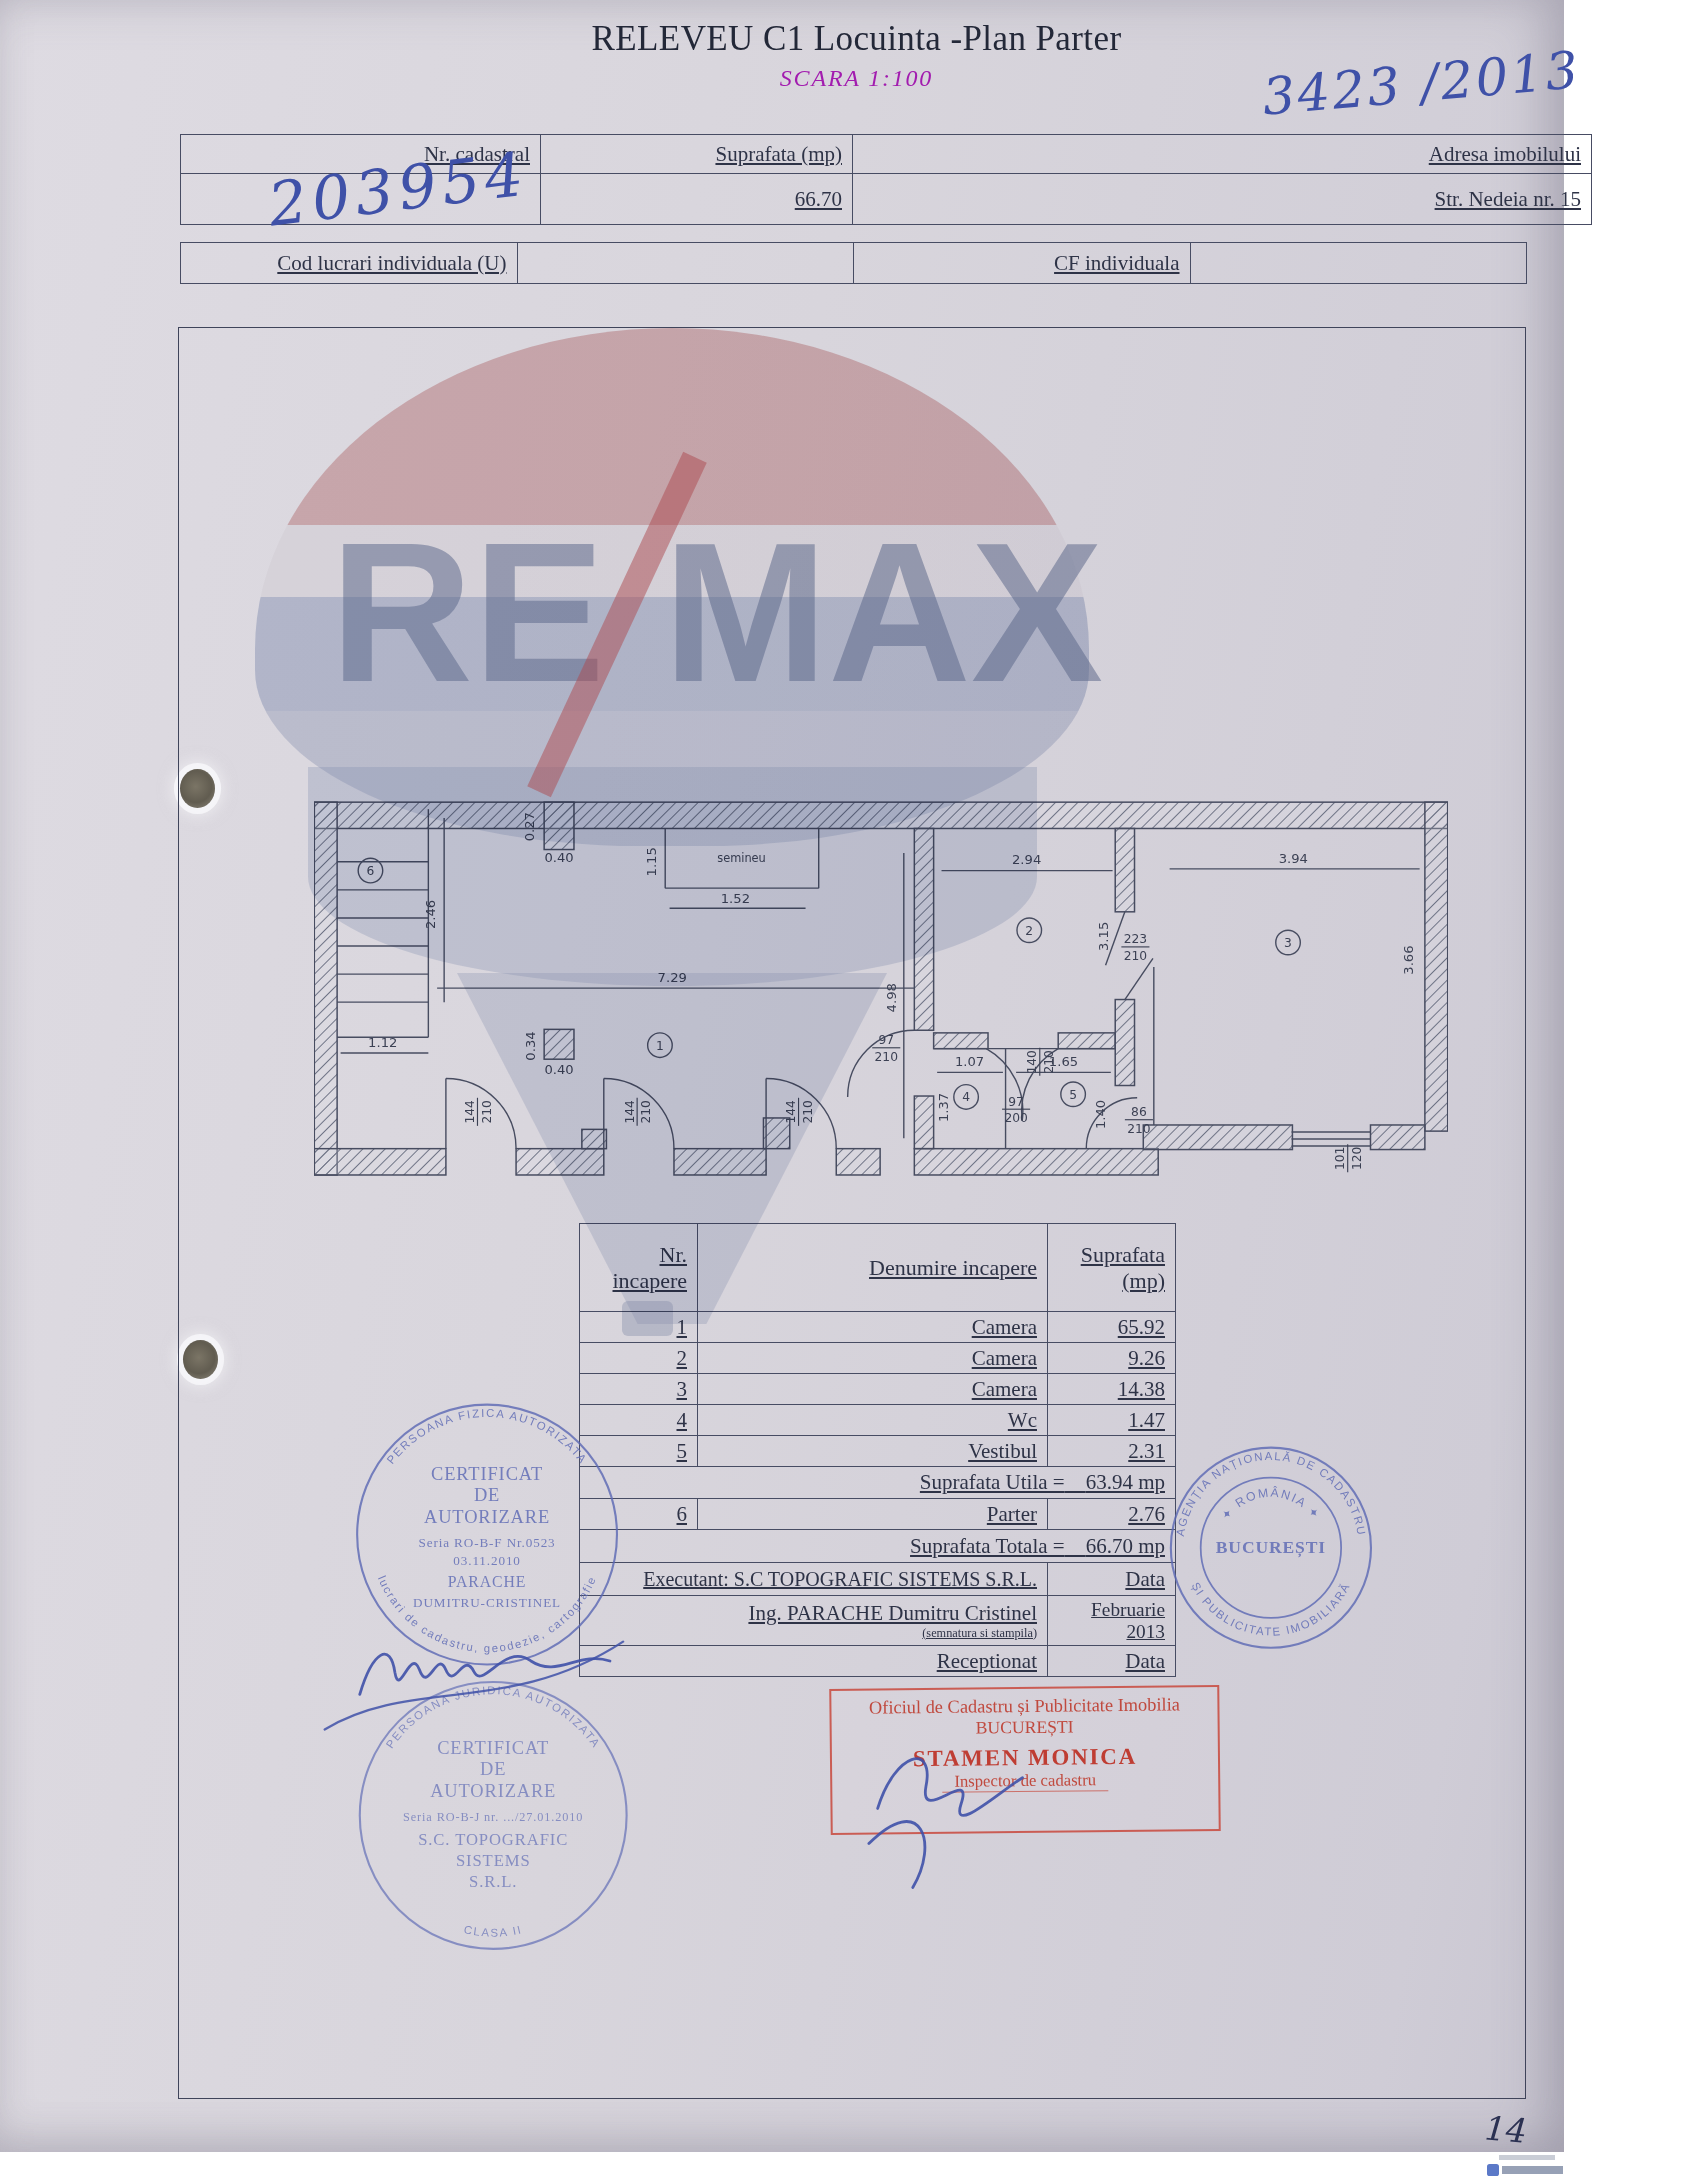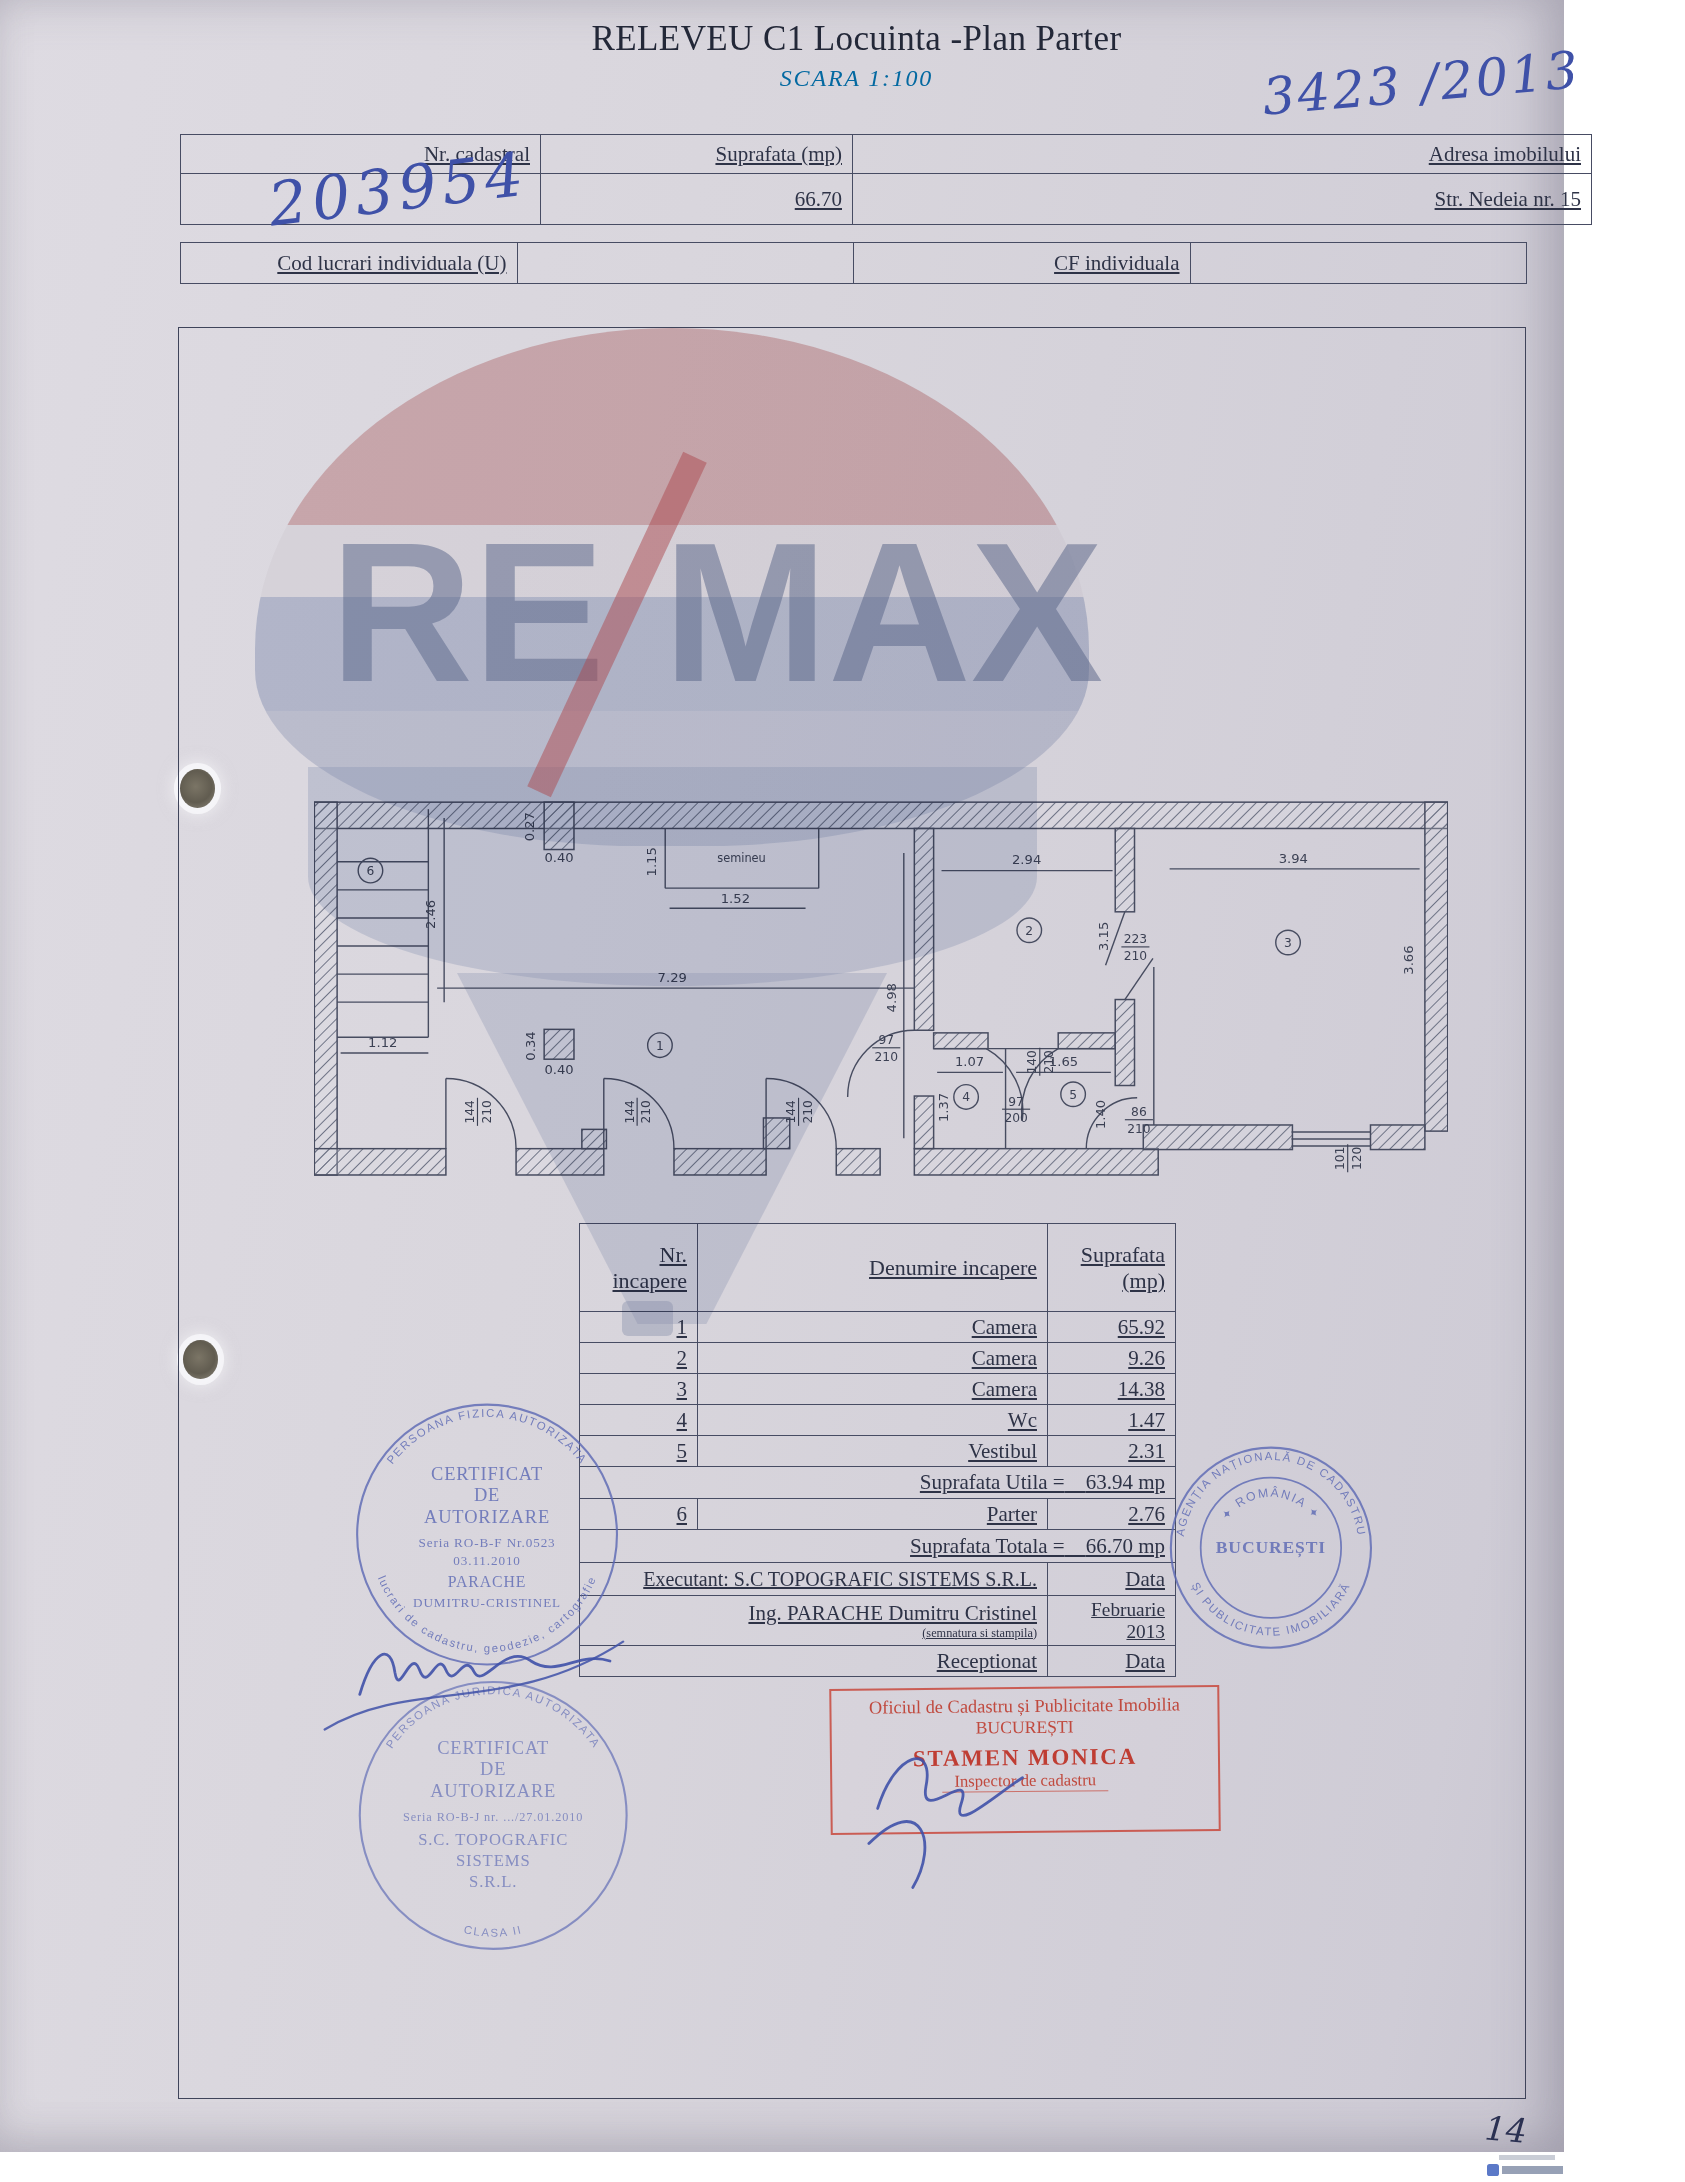--- a/index.html
+++ b/index.html
@@ -6,21 +6,21 @@
   #root{position:relative;width:1685px;height:2182px;background:#fff;overflow:hidden;
         font-family:"Liberation Serif", serif;color:#2e3347;}
   .abs{position:absolute;}
   .paper{left:0;top:0;width:1564px;height:2152px;
          background:linear-gradient(100deg,#dedbe2 0%,#d8d5dc 45%,#cfccd6 90%,#c9c6d1 100%);
          box-shadow:inset -23px 0 48px rgba(110,105,125,.30), inset 0 -16px 35px rgba(120,115,135,.18);}
   .hole{width:35px;height:39px;border-radius:50%;
         background:radial-gradient(circle at 45% 45%,#7b7566 0%,#615c50 55%,#8f8a7d 100%);
         box-shadow:0 0 0 6.1px rgba(250,250,252,.75), 0 0 12.3px 8.8px rgba(250,250,252,.5);}
   .title{font-size:35px;letter-spacing:0.4px;text-align:center;color:#232838;}
-  .scara{font-size:24px;font-style:italic;text-align:center;color:#0369a1;letter-spacing:1.8px;}
+  .scara{font-size:24px;font-style:italic;text-align:center;color:#a21caf;letter-spacing:1.8px;}
   .hand{font-family:"DejaVu Serif", serif;font-style:italic;color:#3f51a8;}
   table.doc{border-collapse:collapse;table-layout:fixed;}
   table.doc td,table.doc th{border:1.8px solid #474c63;font-weight:normal;text-align:right;
         vertical-align:middle;font-size:21px;padding:0 10px;overflow:hidden;text-decoration:underline;}
   .frame{border:1.8px solid #3f445a;}
   .redstamp{border:2.6px solid rgba(200,72,60,.85);color:#c04a3f;text-align:center;
         transform:rotate(-.6deg);background:rgba(255,245,243,.06);}
   .wmletters{font-family:"Liberation Sans", sans-serif;font-weight:bold;color:rgba(108,123,160,.52);}
   .small-note{font-size:12.3px;}
 </style>

